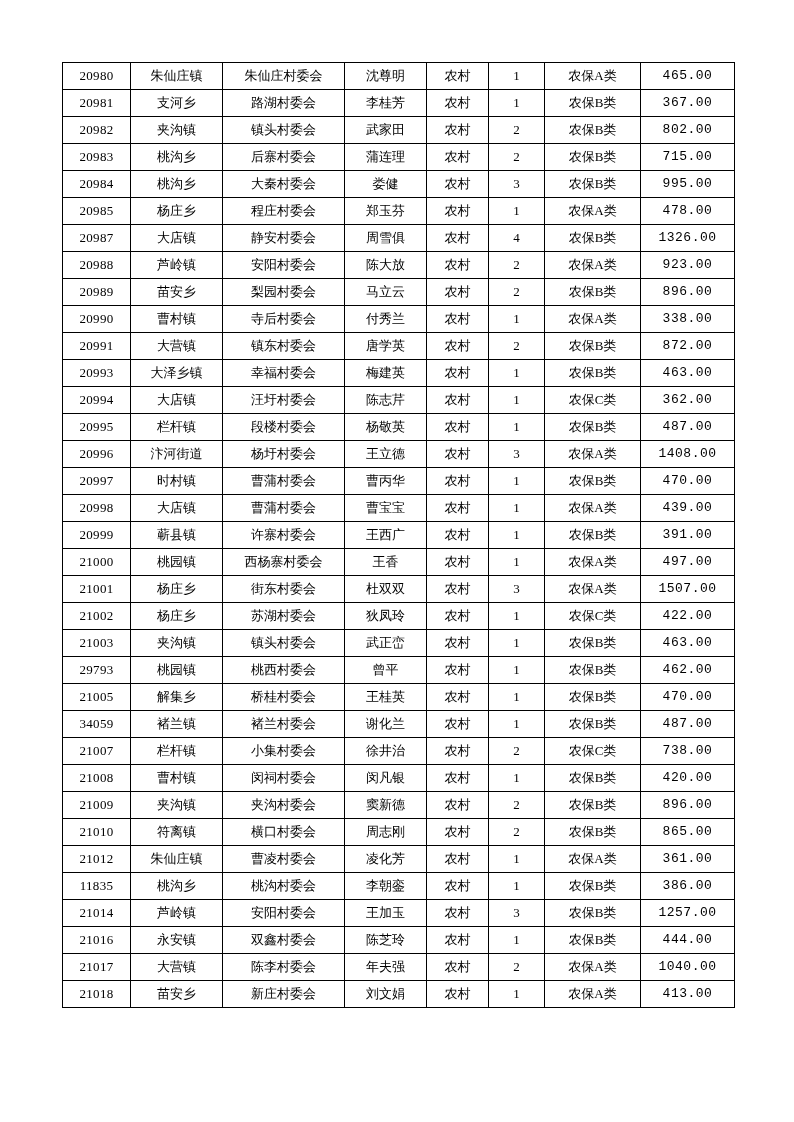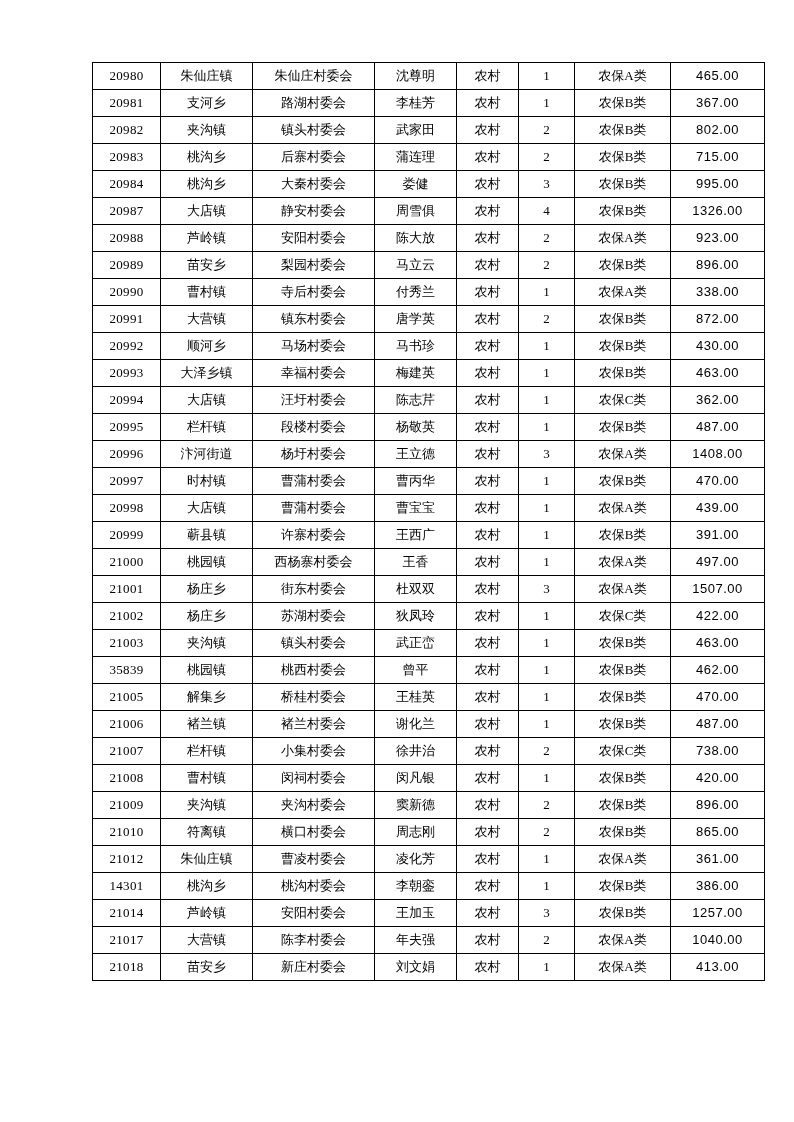--- a/index.html
+++ b/index.html
@@ -11,21 +11,21 @@
     width: 794px;
     height: 1122px;
     font-family: "Liberation Serif", "DejaVu Serif", serif;
     color: #000000;
   }
   .page {
     position: relative;
     width: 794px;
     height: 838px;
     box-sizing: border-box;
-    padding: 62px 60px 0 92px;
+    padding: 62px 60px 0 62px;
   }
   table.data-table {
     border-collapse: collapse;
     width: 672px;
     table-layout: fixed;
   }
   table.data-table td {
     border: 1px solid #000000;
     height: 26px;
     line-height: 26px;
@@ -39,21 +39,21 @@
   col.c-id    { width: 68px; }
   col.c-town  { width: 92px; }
   col.c-vill  { width: 122px; }
   col.c-name  { width: 82px; }
   col.c-type  { width: 62px; }
   col.c-cnt   { width: 56px; }
   col.c-cat   { width: 96px; }
   col.c-amt   { width: 94px; }
 
   td.col-amount {
-    font-family: Liberation Sans, sans-serif;
+    font-family: Liberation Mono, monospace;
     letter-spacing: 0.5px;
   }
   td.col-id {
     letter-spacing: 0.3px;
   }
 </style>
 </head>
 <body>
 
 <div class="page">
@@ -113,20 +113,30 @@
           <td class="col-id">20984</td>
           <td class="col-town">桃沟乡</td>
           <td class="col-village">大秦村委会</td>
           <td class="col-name">娄健</td>
           <td class="col-type">农村</td>
           <td class="col-count">3</td>
           <td class="col-category">农保B类</td>
           <td class="col-amount">995.00</td>
         </tr>
         <tr>
+          <td class="col-id">20985</td>
+          <td class="col-town">杨庄乡</td>
+          <td class="col-village">程庄村委会</td>
+          <td class="col-name">郑玉芬</td>
+          <td class="col-type">农村</td>
+          <td class="col-count">1</td>
+          <td class="col-category">农保A类</td>
+          <td class="col-amount">478.00</td>
+        </tr>
+        <tr>
           <td class="col-id">20987</td>
           <td class="col-town">大店镇</td>
           <td class="col-village">静安村委会</td>
           <td class="col-name">周雪俱</td>
           <td class="col-type">农村</td>
           <td class="col-count">4</td>
           <td class="col-category">农保B类</td>
           <td class="col-amount">1326.00</td>
         </tr>
         <tr>
@@ -163,30 +173,20 @@
           <td class="col-id">20991</td>
           <td class="col-town">大营镇</td>
           <td class="col-village">镇东村委会</td>
           <td class="col-name">唐学英</td>
           <td class="col-type">农村</td>
           <td class="col-count">2</td>
           <td class="col-category">农保B类</td>
           <td class="col-amount">872.00</td>
         </tr>
         <tr>
-          <td class="col-id">20992</td>
-          <td class="col-town">顺河乡</td>
-          <td class="col-village">马场村委会</td>
-          <td class="col-name">马书珍</td>
-          <td class="col-type">农村</td>
-          <td class="col-count">1</td>
-          <td class="col-category">农保B类</td>
-          <td class="col-amount">430.00</td>
-        </tr>
-        <tr>
           <td class="col-id">20993</td>
           <td class="col-town">大泽乡镇</td>
           <td class="col-village">幸福村委会</td>
           <td class="col-name">梅建英</td>
           <td class="col-type">农村</td>
           <td class="col-count">1</td>
           <td class="col-category">农保B类</td>
           <td class="col-amount">463.00</td>
         </tr>
         <tr>
@@ -283,41 +283,41 @@
           <td class="col-id">21003</td>
           <td class="col-town">夹沟镇</td>
           <td class="col-village">镇头村委会</td>
           <td class="col-name">武正峦</td>
           <td class="col-type">农村</td>
           <td class="col-count">1</td>
           <td class="col-category">农保B类</td>
           <td class="col-amount">463.00</td>
         </tr>
         <tr>
-          <td class="col-id">35839</td>
+          <td class="col-id">29793</td>
           <td class="col-town">桃园镇</td>
           <td class="col-village">桃西村委会</td>
           <td class="col-name">曾平</td>
           <td class="col-type">农村</td>
           <td class="col-count">1</td>
           <td class="col-category">农保B类</td>
           <td class="col-amount">462.00</td>
         </tr>
         <tr>
           <td class="col-id">21005</td>
           <td class="col-town">解集乡</td>
           <td class="col-village">桥桂村委会</td>
           <td class="col-name">王桂英</td>
           <td class="col-type">农村</td>
           <td class="col-count">1</td>
           <td class="col-category">农保B类</td>
           <td class="col-amount">470.00</td>
         </tr>
         <tr>
-          <td class="col-id">21006</td>
+          <td class="col-id">34059</td>
           <td class="col-town">褚兰镇</td>
           <td class="col-village">褚兰村委会</td>
           <td class="col-name">谢化兰</td>
           <td class="col-type">农村</td>
           <td class="col-count">1</td>
           <td class="col-category">农保B类</td>
           <td class="col-amount">487.00</td>
         </tr>
         <tr>
           <td class="col-id">21007</td>
@@ -363,38 +363,48 @@
           <td class="col-id">21012</td>
           <td class="col-town">朱仙庄镇</td>
           <td class="col-village">曹凌村委会</td>
           <td class="col-name">凌化芳</td>
           <td class="col-type">农村</td>
           <td class="col-count">1</td>
           <td class="col-category">农保A类</td>
           <td class="col-amount">361.00</td>
         </tr>
         <tr>
-          <td class="col-id">14301</td>
+          <td class="col-id">11835</td>
           <td class="col-town">桃沟乡</td>
           <td class="col-village">桃沟村委会</td>
           <td class="col-name">李朝銮</td>
           <td class="col-type">农村</td>
           <td class="col-count">1</td>
           <td class="col-category">农保B类</td>
           <td class="col-amount">386.00</td>
         </tr>
         <tr>
           <td class="col-id">21014</td>
           <td class="col-town">芦岭镇</td>
           <td class="col-village">安阳村委会</td>
           <td class="col-name">王加玉</td>
           <td class="col-type">农村</td>
           <td class="col-count">3</td>
           <td class="col-category">农保B类</td>
           <td class="col-amount">1257.00</td>
+        </tr>
+        <tr>
+          <td class="col-id">21016</td>
+          <td class="col-town">永安镇</td>
+          <td class="col-village">双鑫村委会</td>
+          <td class="col-name">陈芝玲</td>
+          <td class="col-type">农村</td>
+          <td class="col-count">1</td>
+          <td class="col-category">农保B类</td>
+          <td class="col-amount">444.00</td>
         </tr>
         <tr>
           <td class="col-id">21017</td>
           <td class="col-town">大营镇</td>
           <td class="col-village">陈李村委会</td>
           <td class="col-name">年夫强</td>
           <td class="col-type">农村</td>
           <td class="col-count">2</td>
           <td class="col-category">农保A类</td>
           <td class="col-amount">1040.00</td>

